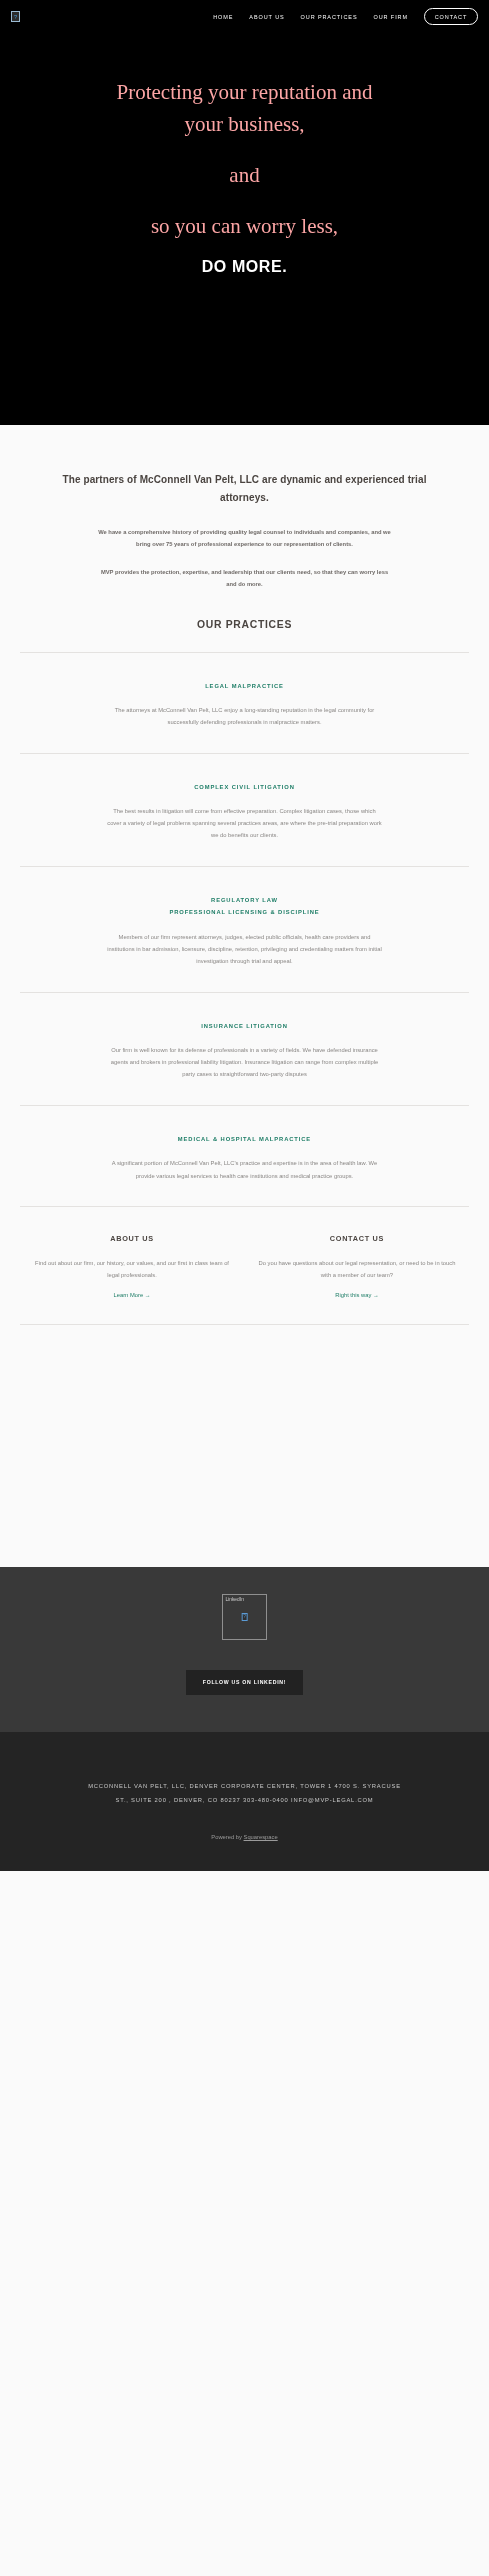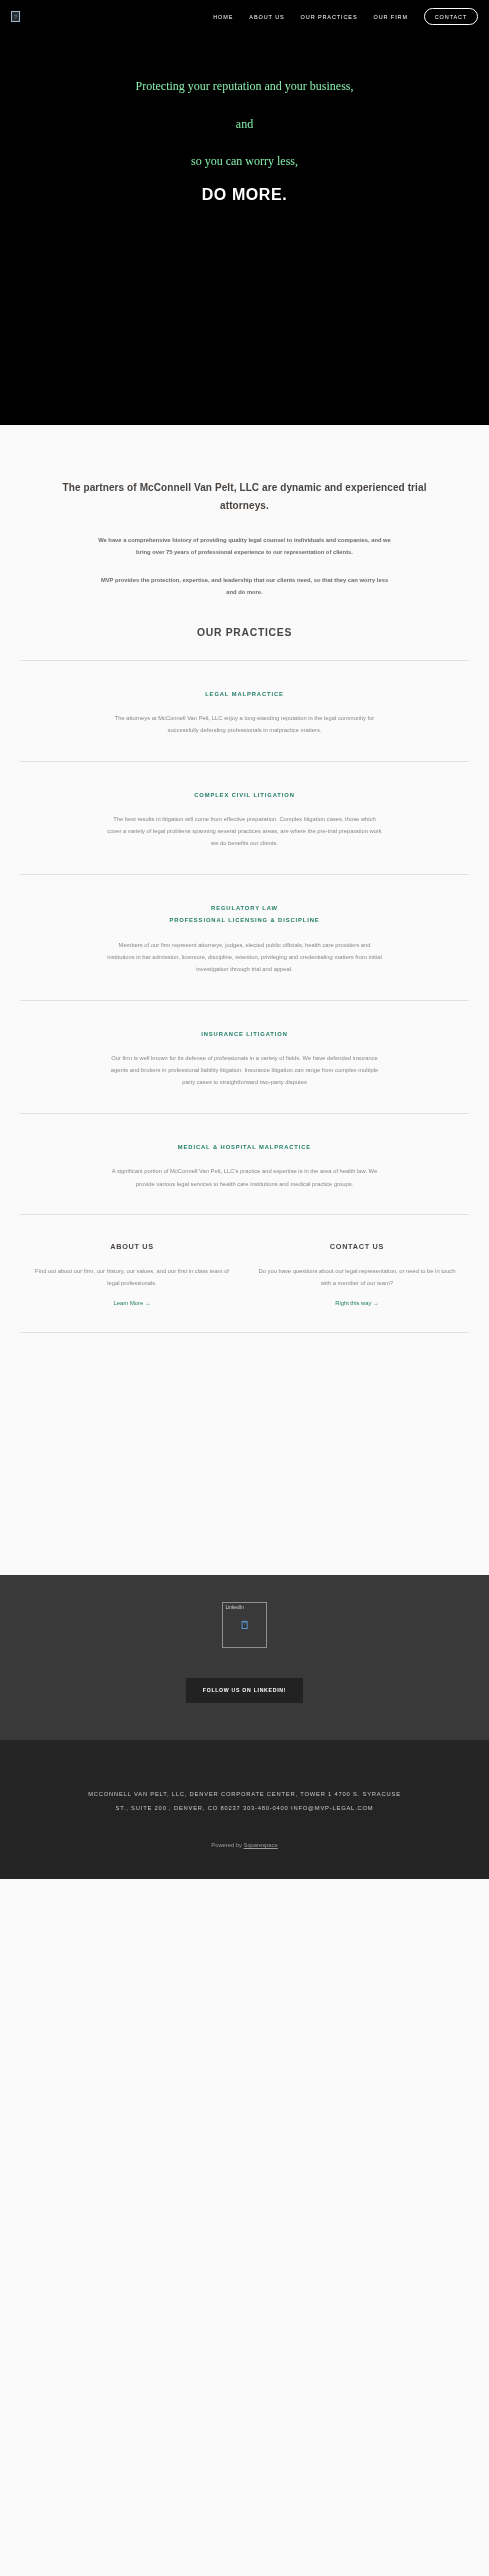--- a/index.html
+++ b/index.html
@@ -59,22 +59,22 @@
     text-decoration: none;
     white-space: nowrap;
   }
 
   .hero-body {
     padding-top: 44px;
     text-align: center;
   }
   .hero-line {
     font-family: "Liberation Serif", serif;
-    color: #86efac;
-    font-size: 12px;
+    color: #fca5a5;
+    font-size: 21px;
     line-height: 1.5;
     padding: 0 113px;
     font-weight: 400;
   }
   .hero-line.l2 { margin-top: 19.6px; }
   .hero-line.l3 { margin-top: 19.6px; }
   .hero-big {
     margin-top: 16px;
     font-family: "Liberation Sans", sans-serif;
     font-weight: 700;
@@ -89,21 +89,20 @@
     padding: 46px 0 0 0;
     text-align: center;
   }
   .intro-head {
     color: #4a4440;
     font-weight: 700;
     font-size: 10px;
     line-height: 1.75;
     padding: 0 58px;
     letter-spacing: 0.1px;
-    margin-top: 8px;
   }
   .intro-para {
     color: #6f6a67;
     font-weight: 700;
     font-size: 5.8px;
     line-height: 2.05;
     padding: 0 95px;
     margin-top: 21px;
   }
   .intro-para.p2 { margin-top: 16px; }

